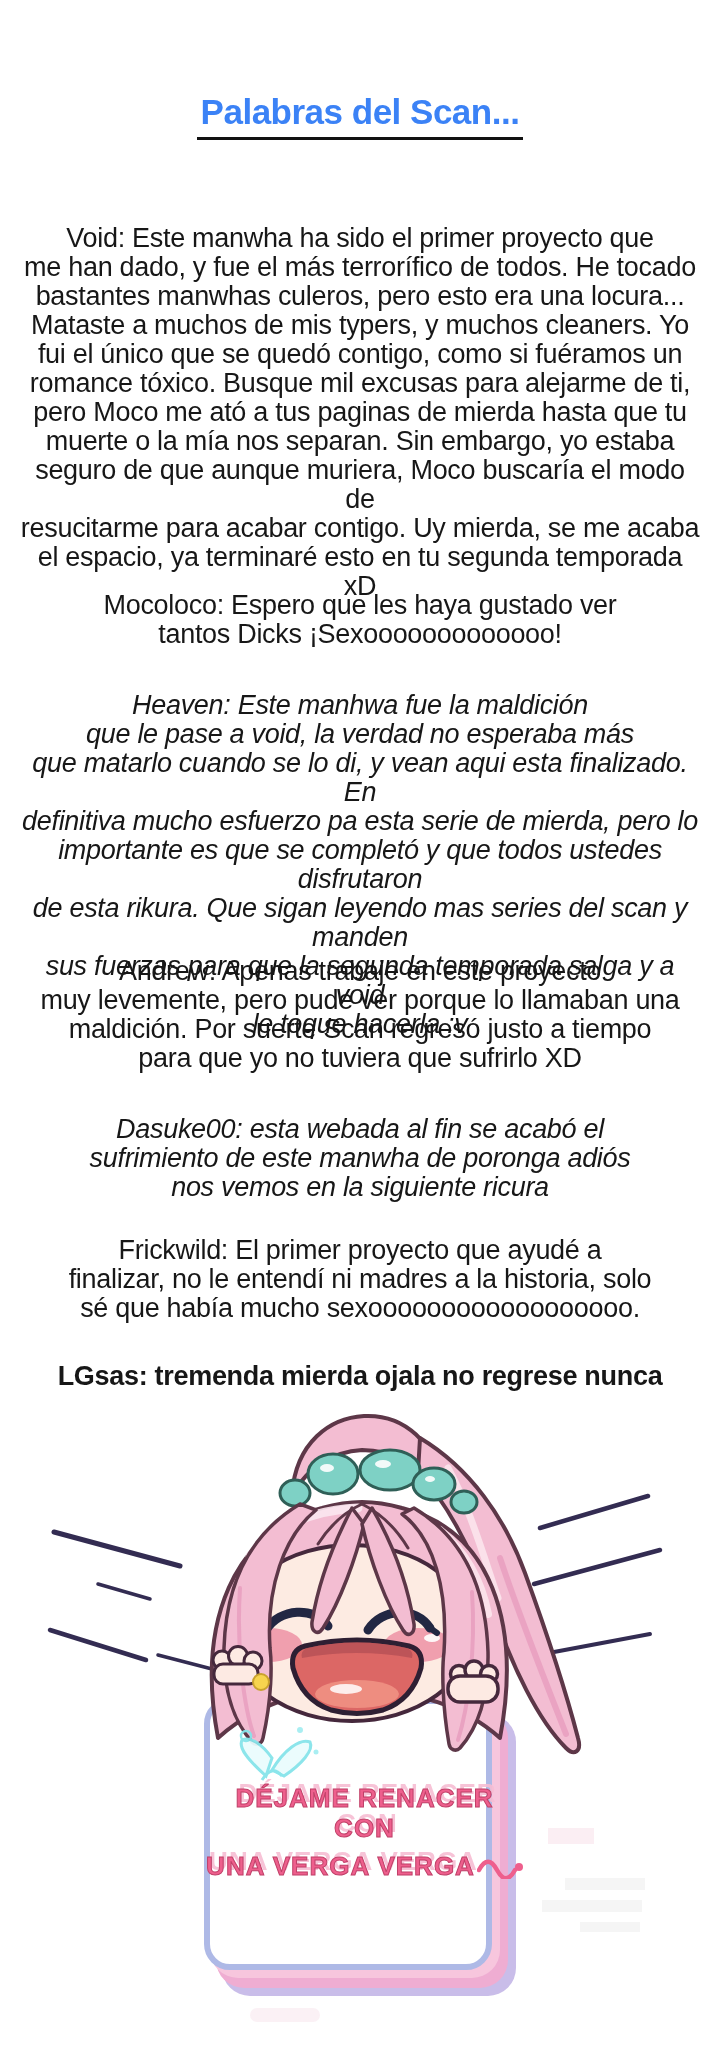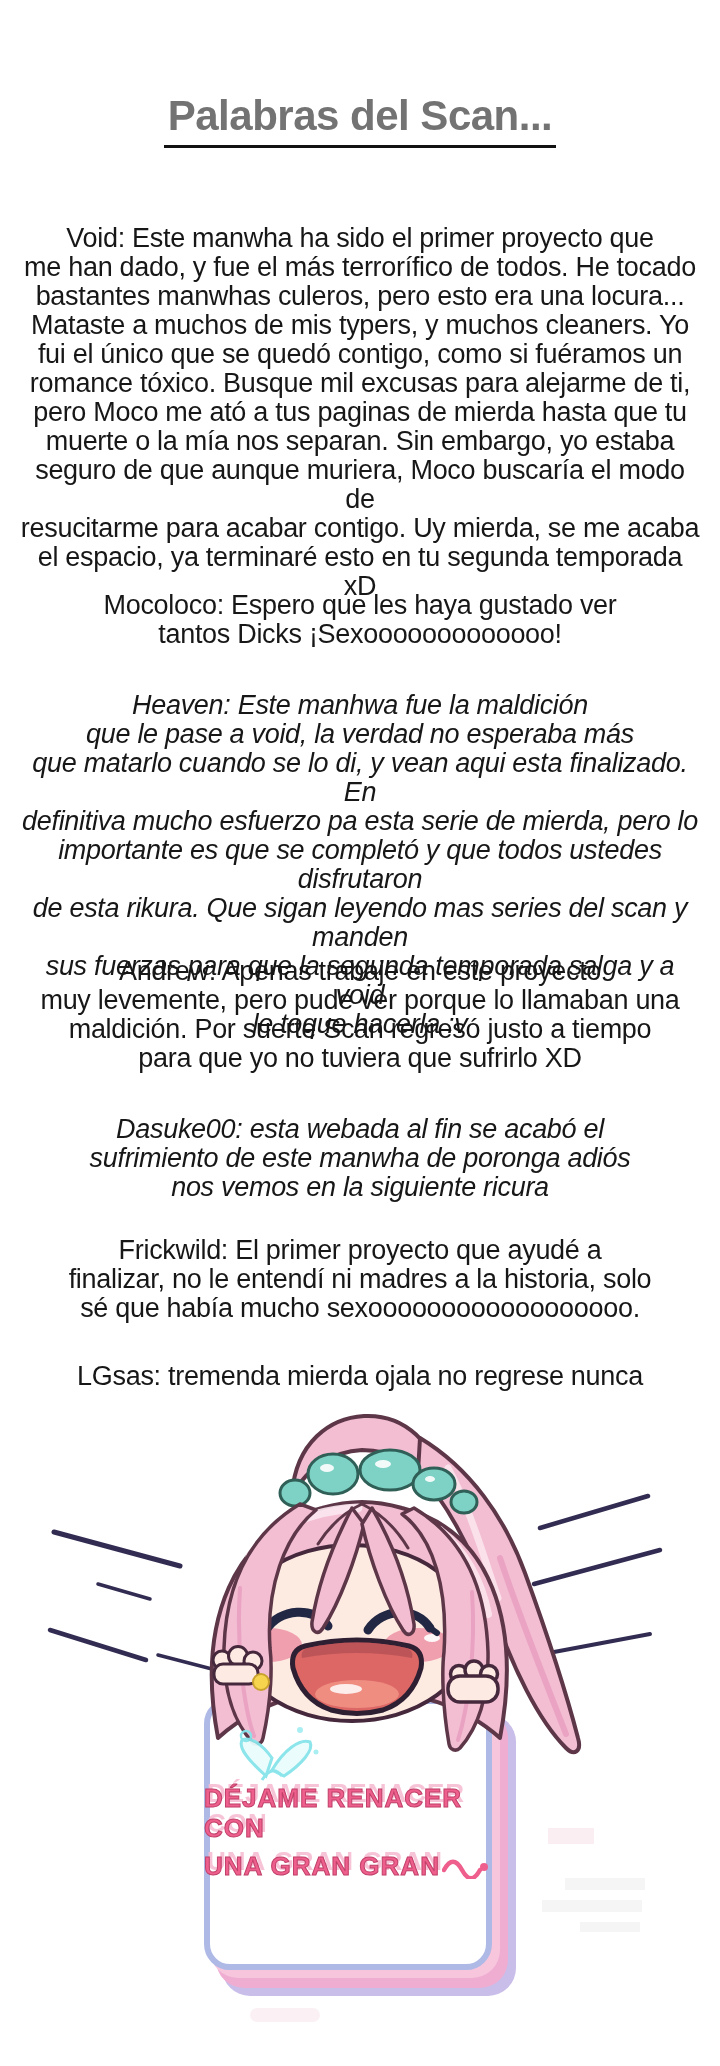--- a/index.html
+++ b/index.html
@@ -6,50 +6,50 @@
   body{
     width:720px;height:2066px;position:relative;overflow:hidden;
     background:#ffffff;
     font-family:"Liberation Sans", sans-serif;
   }
   .page-title-wrap{
     position:absolute;top:92px;left:0;width:720px;text-align:center;
   }
   .page-title{
     display:inline-block;
-    font-size:42px;font-weight:700;color:#737373;
+    font-size:35px;font-weight:700;color:#3b82f6;
     letter-spacing:-0.5px;
     border-bottom:3px solid #121212;
     padding:0 4px 5px 4px;
   }
   .note{
     position:absolute;left:20px;width:680px;
     text-align:center;white-space:pre-line;
     font-size:27px;line-height:29px;color:#171717;
     letter-spacing:-0.3px;font-weight:500;
   }
   .note-void{top:224px;}
   .note-mocoloco{top:591px;}
   .note-heaven{top:691px;font-style:italic;}
   .note-andrew{top:957px;}
   .note-dasuke{top:1115px;font-style:italic;}
   .note-frickwild{top:1236px;}
-  .note-lgsas{top:1362px;}
+  .note-lgsas{top:1362px;font-weight:bold;}
 
   
   .card{position:absolute;border-radius:28px;}
   .card-l3{left:222px;top:1714px;width:294px;height:282px;background:#c9bde9;}
   .card-l2{left:216px;top:1710px;width:292px;height:278px;background:#efadd2;}
   .card-l1{left:210px;top:1704px;width:290px;height:274px;background:#f7c6dd;}
   .card-top{
     left:204px;top:1698px;width:288px;height:272px;background:#ffffff;
     border:6px solid #aeb9e6;border-radius:26px;box-sizing:border-box;
   }
   .sign-text{
-    position:absolute;left:204px;top:1784px;width:321px;text-align:left;z-index:3;
+    position:absolute;left:204px;top:1784px;width:321px;text-align:center;z-index:3;
   }
   .sign-line{
     font-weight:800;color:#ee5f8d;
     -webkit-text-stroke:1px #c04068;
     text-shadow:3px -5px 0 rgba(246,189,211,0.9);
     letter-spacing:1px;line-height:1.15;
   }
   .sign-line-1{font-size:26px;margin-bottom:8px;}
   .sign-line-2{font-size:26px;margin-bottom:18px;}
   .sign-line-3{font-size:25px;margin-bottom:12px;}
@@ -98,21 +98,21 @@
 sé que había mucho sexoooooooooooooooooo.</div>
 <div class="note note-lgsas">LGsas: tremenda mierda ojala no regrese nunca</div>
 
 <div class="card card-l3"></div>
 <div class="card card-l2"></div>
 <div class="card card-l1"></div>
 <div class="card card-top"></div>
 
 <div class="sign-text">
   <div class="sign-line sign-line-1">DÉJAME RENACER CON</div>
-  <div class="sign-line sign-line-2"><span>UNA GRAN GRAN</span><svg class="squiggle" width="46" height="22" viewBox="0 0 46 22">
+  <div class="sign-line sign-line-2"><span>UNA VERGA VERGA</span><svg class="squiggle" width="46" height="22" viewBox="0 0 46 22">
         <path d="M2,13 C8,2 14,2 20,13 C26,24 32,24 38,13" stroke="#ee5f8d" stroke-width="4.5" fill="none" stroke-linecap="round"></path>
         <circle cx="42" cy="10" r="4" fill="#ee5f8d"></circle>
       </svg></div>
 </div>
 
 <svg class="char-svg" viewBox="0 0 720 620">
 
   <g stroke="#332c52" stroke-linecap="round" fill="none">
     <path d="M54,124 L180,158" stroke-width="5"></path>
     <path d="M98,176 L150,191" stroke-width="3.5"></path>

